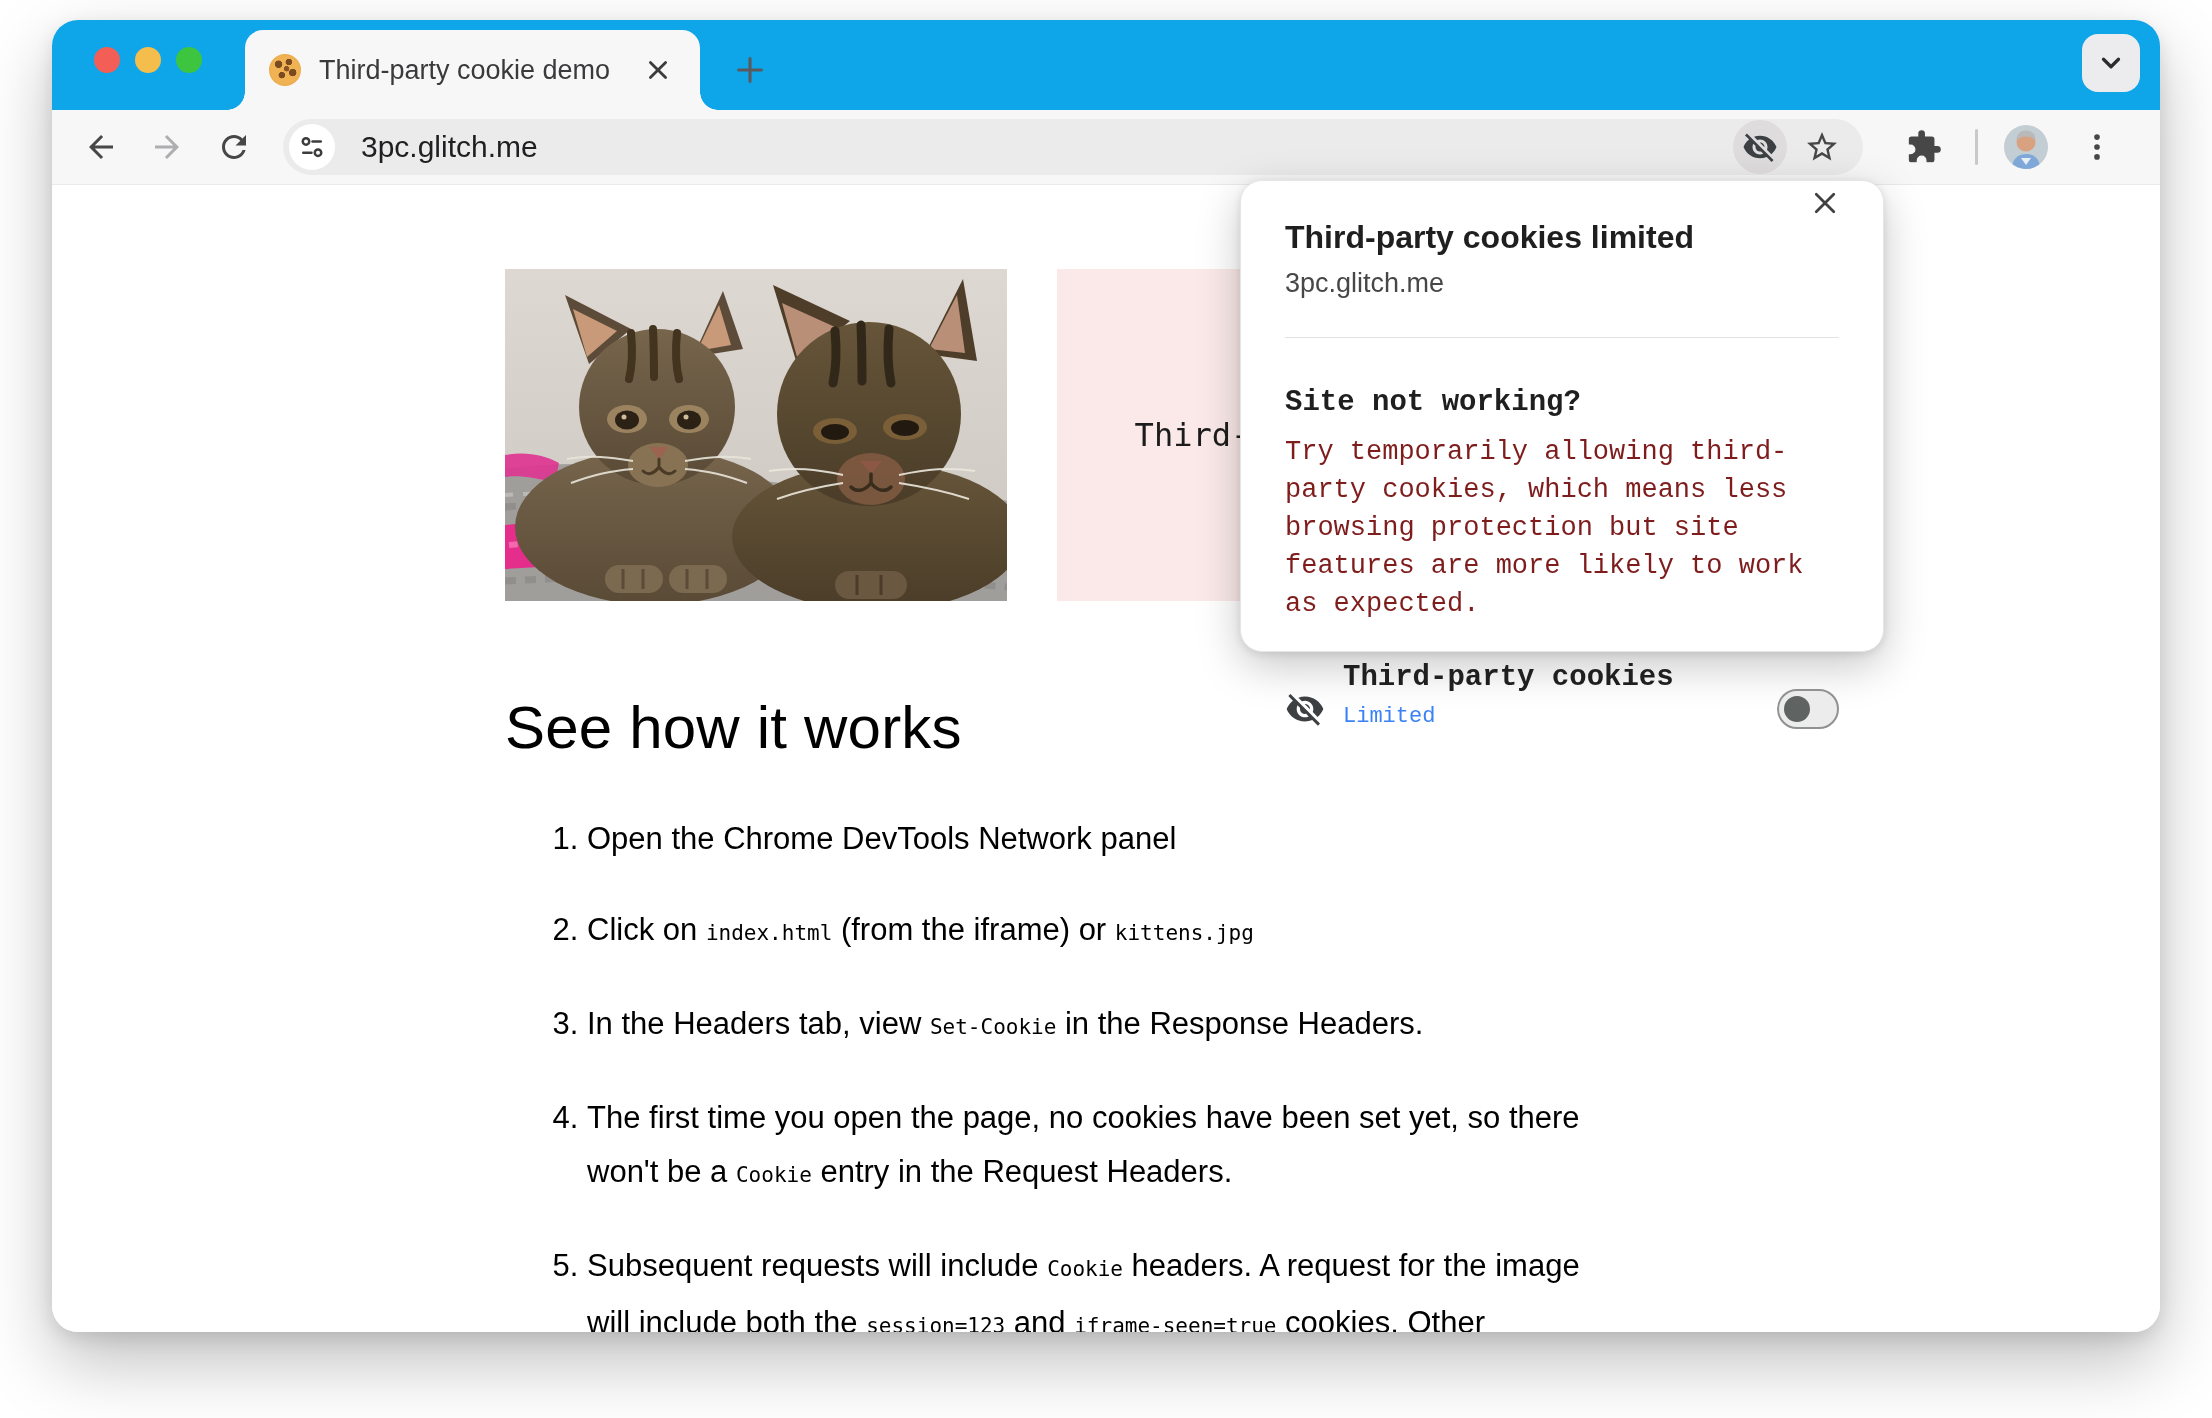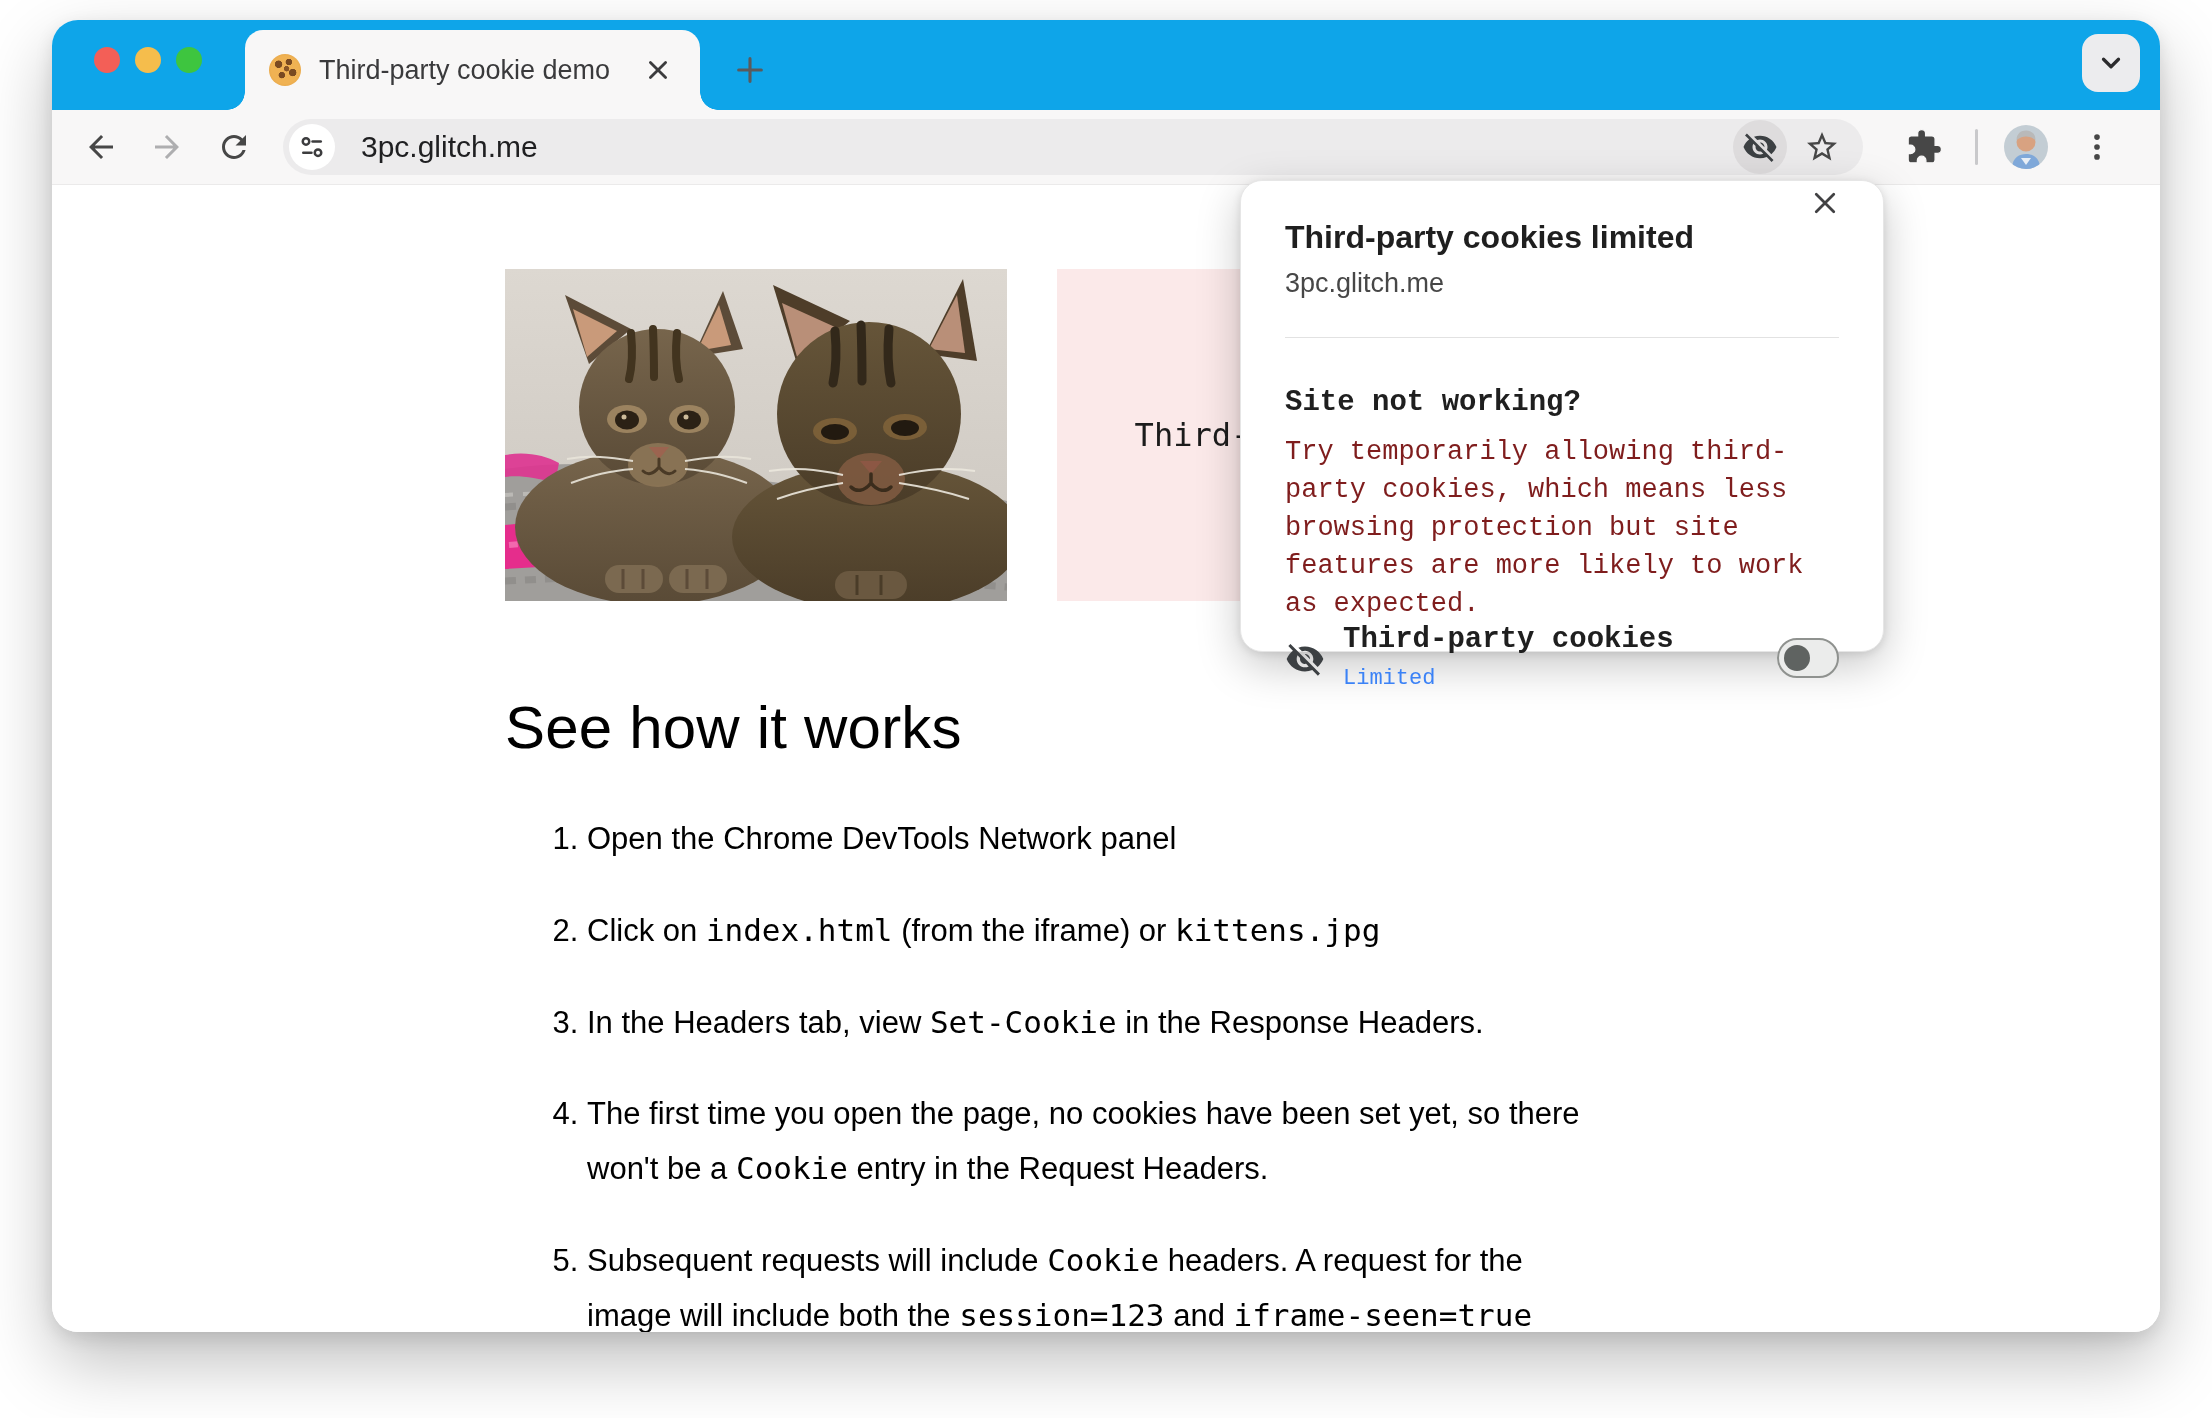--- a/index.html
+++ b/index.html
@@ -77,37 +77,37 @@
   .kittens { width:502px; height:332px; flex:0 0 auto; }
   .iframe-box {
     width:502px; height:332px; flex:0 0 auto; background:#fbe9e9;
     display:flex; align-items:center; justify-content:center;
   }
   .iframe-box span { font-family:"DejaVu Sans Mono", monospace; font-size:32px; color:#1c1c1c; white-space:nowrap; }
 
   .page-heading { margin-top:92px; font-size:60px; font-weight:400; color:#000; letter-spacing:.2px; }
   ol.steps { margin-top:50px; padding-left:82px; width:1105px; }
   ol.steps li { font-size:31px; color:#000; line-height:54px; margin-bottom:37px; }
-  ol.steps code { font-family:"DejaVu Sans Mono", monospace; font-size:31px; }
+  ol.steps code { font-family:"DejaVu Sans Mono", monospace; font-size:21px; }
 
   
   .popup {
     position:absolute; left:1188px; top:160px; width:644px; height:472px; z-index:40;
     background:#ffffff; border-radius:22px; border:1px solid #e6e6e6;
     box-shadow:0 14px 44px rgba(0,0,0,.22), 0 2px 8px rgba(0,0,0,.10);
     padding:0 44px;
   }
   .popup-top { padding-top:38px; height:157px; border-bottom:1px solid #e2e2e2; position:relative; }
   .popup-title { font-size:32px; font-weight:700; color:#1f1f1f; }
   .popup-site { margin-top:12px; font-size:27px; color:#474747; }
   .popup-close { position:absolute; top:-2px; right:-10px; width:48px; height:48px; display:flex; align-items:center; justify-content:center; }
   .popup-section { padding-top:48px;font-family:Liberation Mono, monospace; }
   .popup-subtitle { font-size:29px; font-weight:700; color:#1f1f1f; }
   .popup-body { margin-top:14px; font-size:27px; line-height:38px; color:#7f1d1d; width:545px; }
-  .cookie-row { display:flex; align-items:center; }
+  .cookie-row { margin-top:38px; display:flex; align-items:flex-end; }
   .cookie-row .row-icon { width:58px; padding-top:4px; flex:0 0 auto; }
   .row-text { flex:1; }
   .row-label { font-size:29px; font-weight:700; color:#1f1f1f; }
   .row-state { margin-top:10px; font-size:22px; color:#3b82f6; }
   .toggle {
     width:62px; height:40px; border-radius:20px; background:#ebecEB; border:2px solid #8f928f;
     position:relative; flex:0 0 auto; margin-top:2px;
   }
   .toggle .knob { position:absolute; left:5px; top:5px; width:26px; height:26px; border-radius:50%; background:#5f6361; }
 

